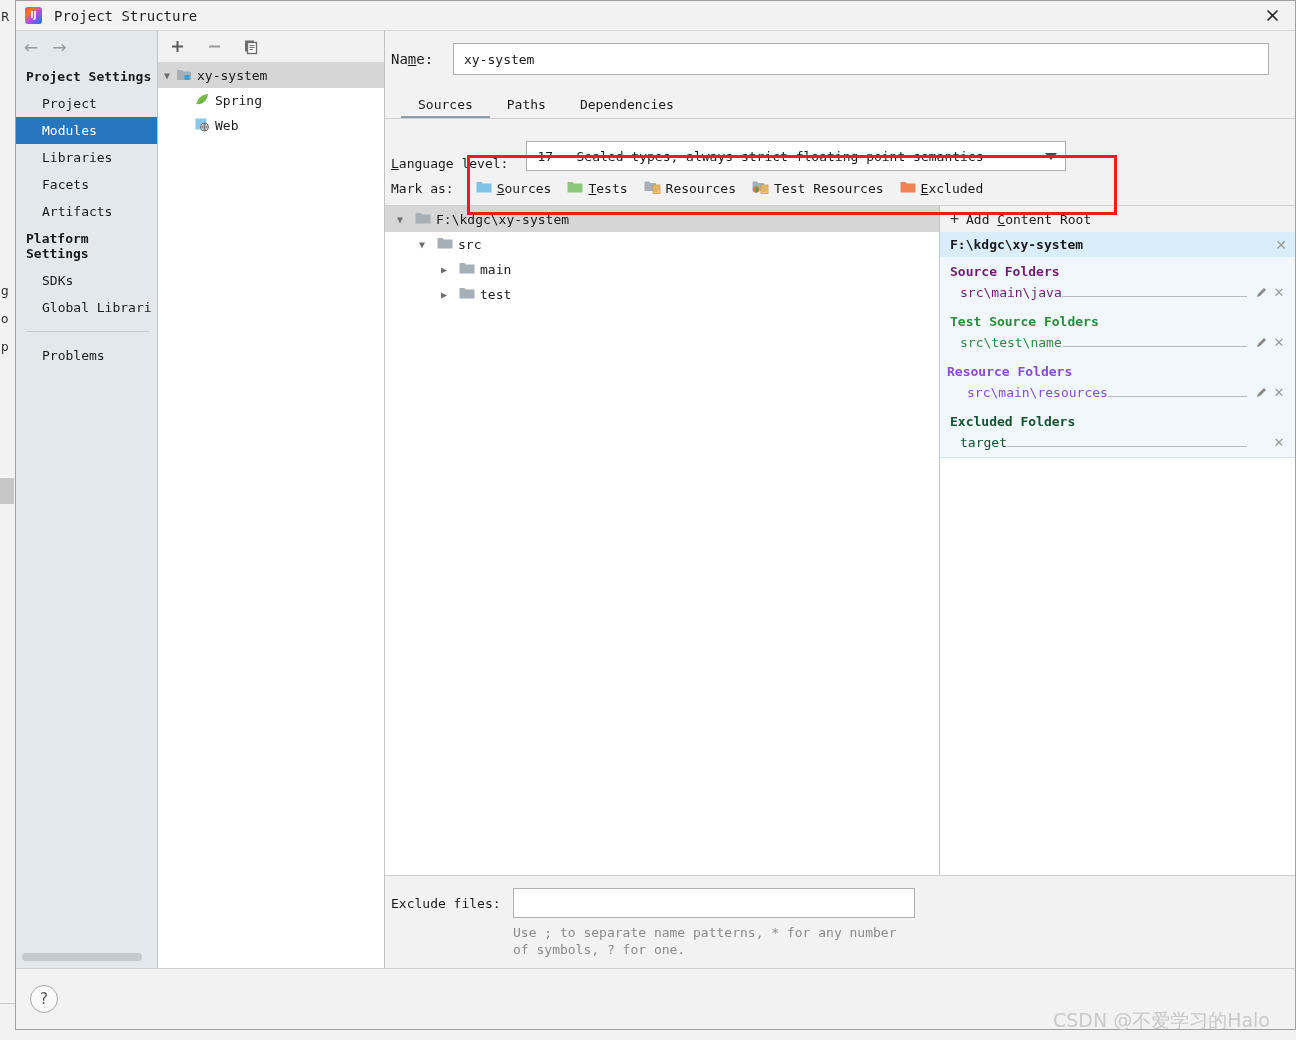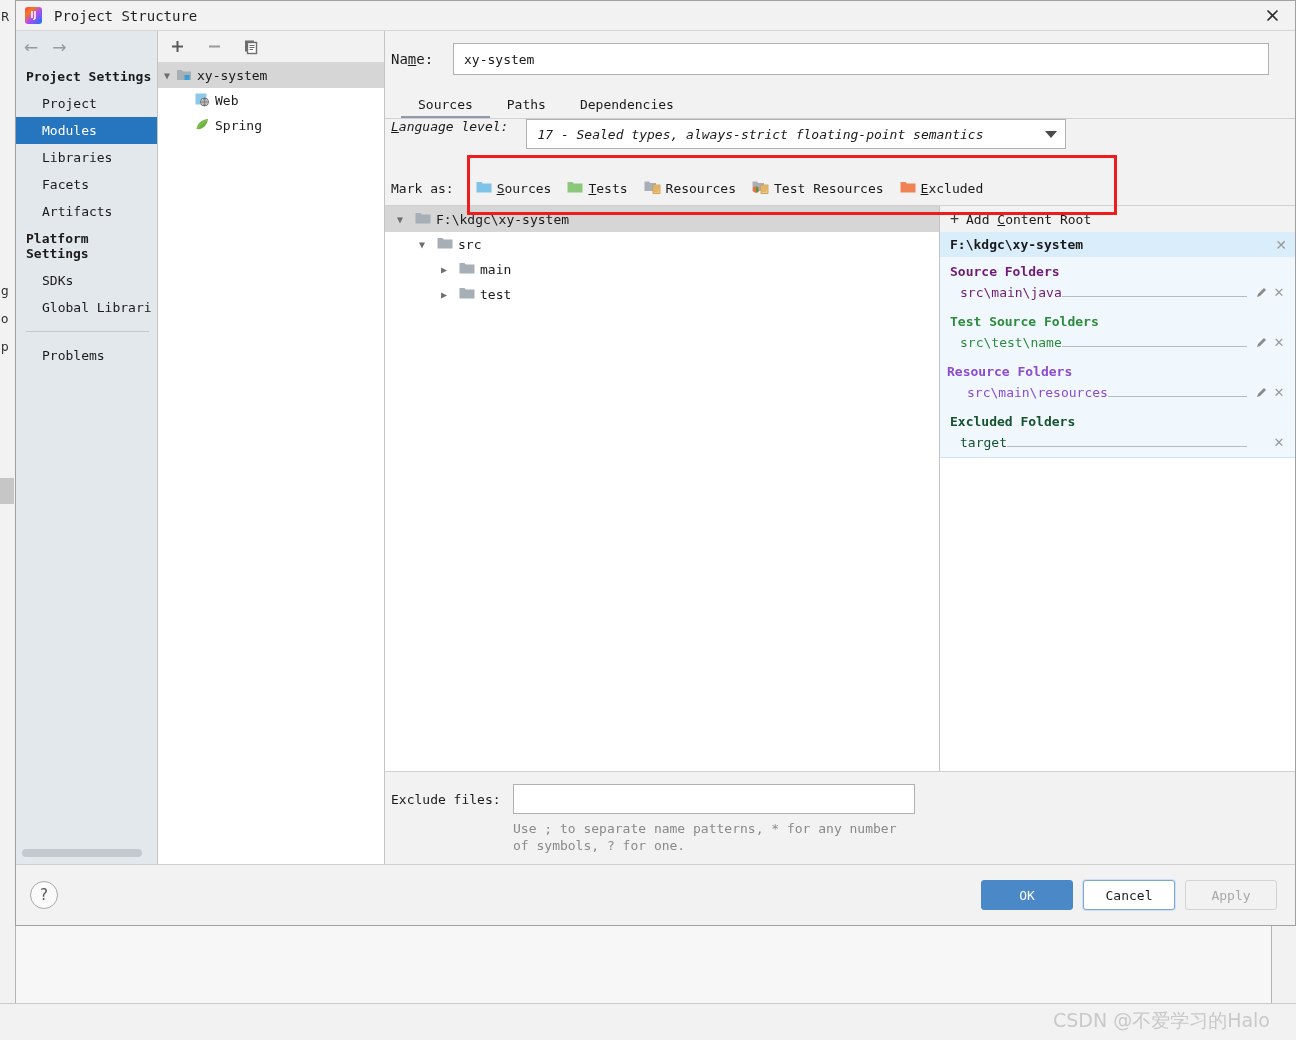--- a/index.html
+++ b/index.html
@@ -70,21 +70,21 @@
     left: 0; bottom: 0;
     width: 1296px; height: 36px;
     background: #f2f2f2;
     border-top: 1px solid #c9c9c9;
   }
 
   
   #dialog {
     position: absolute;
     left: 15px; top: 0;
-    width: 1281px; height: 926px;
+    width: 1281px; height: 1030px;
     background: #f2f2f2;
     border: 1px solid #a0a0a0;
     box-sizing: border-box;
     display: flex;
     flex-direction: column;
   }
 
   
   #titlebar {
     height: 29px;
@@ -314,23 +314,22 @@
     position: absolute;
     left: 0; right: 0; bottom: 0;
     height: 1px;
     background: #d0d0d0;
   }
 
   
   #lang-row {
     flex: 0 0 52px;
     display: flex;
-    align-items: flex-start;
+    align-items: flex-end;
     padding-left: 6px;
-    font-style: italic;
   }
   #lang-label { font-size: 13px; flex: 0 0 auto; }
   #lang-label u { text-decoration: underline; }
   #lang-select {
     margin-left: 18px;
     width: 540px;
     height: 30px;
     background: #ffffff;
     border: 1px solid #b0b0b0;
     box-sizing: border-box;
@@ -689,36 +688,36 @@
               <path d="M1 3 h5 l1.3 1.6 H15 v8.4 H1 Z" fill="#a6aeb6"></path>
               <rect x="8.5" y="8" width="5" height="5" fill="#389fd6"></rect>
             </svg>
           </span>
           <span class="tree-label">xy-system</span>
         </div>
 
         <div class="tree-row" style="padding-left:36px;">
           <span class="ico">
             <svg width="16" height="15" viewBox="0 0 16 15">
+              <path d="M14 2 C13 9 8 13 2.5 12 C3.5 6 8.5 2.5 14 2 Z" fill="#6db33f"></path>
+              <path d="M13 3 C9 5.5 5.5 8.5 3 11.6" stroke="#8fd05f" stroke-width="1" fill="none"></path>
+            </svg>
+          </span>
+          <span class="tree-label">Spring</span>
+        </div>
+
+        <div class="tree-row" style="padding-left:36px;">
+          <span class="ico">
+            <svg width="16" height="15" viewBox="0 0 16 15">
               <rect x="1.5" y="1.5" width="11" height="11" fill="#8bc9ea"></rect>
               <circle cx="10.5" cy="10" r="4" fill="#e8e8e8" stroke="#6e6e6e" stroke-width="1"></circle>
               <path d="M6.5 10 H14.5 M10.5 6 V14 M10.5 6 C8.3 8 8.3 12 10.5 14 M10.5 6 C12.7 8 12.7 12 10.5 14" stroke="#6e6e6e" stroke-width="0.8" fill="none"></path>
             </svg>
           </span>
           <span class="tree-label">Web</span>
-        </div>
-
-        <div class="tree-row" style="padding-left:36px;">
-          <span class="ico">
-            <svg width="16" height="15" viewBox="0 0 16 15">
-              <path d="M14 2 C13 9 8 13 2.5 12 C3.5 6 8.5 2.5 14 2 Z" fill="#6db33f"></path>
-              <path d="M13 3 C9 5.5 5.5 8.5 3 11.6" stroke="#8fd05f" stroke-width="1" fill="none"></path>
-            </svg>
-          </span>
-          <span class="tree-label">Spring</span>
         </div>
       </div>
     </div>
 
     <div id="main-panel">
 
       <div id="name-row">
         <div id="name-label">Na<u>m</u>e:</div>
         <div id="name-input">xy-system</div>
       </div>
@@ -911,21 +910,16 @@
           <span id="exclude-label">Exclude files:</span>
           <input id="exclude-input" type="text" value="" style="">
         </div>
         <div id="exclude-hint">Use ; to separate name patterns, * for any number of symbols, ? for one.</div>
       </div>
     </div>
   </div>
 
   <div id="dialog-footer">
     <div id="help-button">?</div>
-    <div id="footer-buttons">
-      <div class="btn primary">OK</div>
-      <div class="btn default">Cancel</div>
-      <div class="btn disabled">Apply</div>
-    </div>
   </div>
 </div>
 
 <div id="watermark">CSDN @不爱学习的Halo</div>
 
 </body></html>

